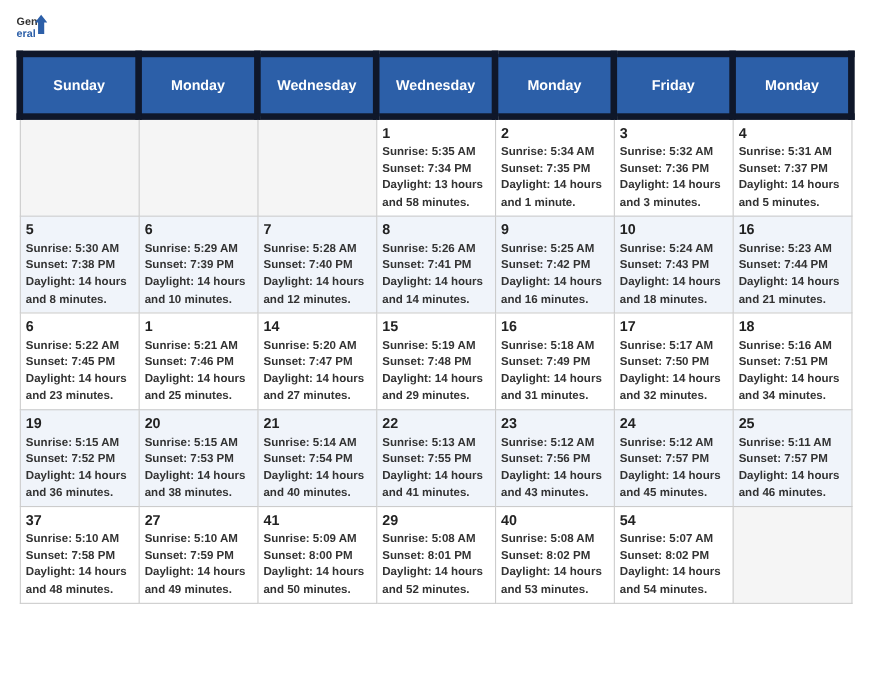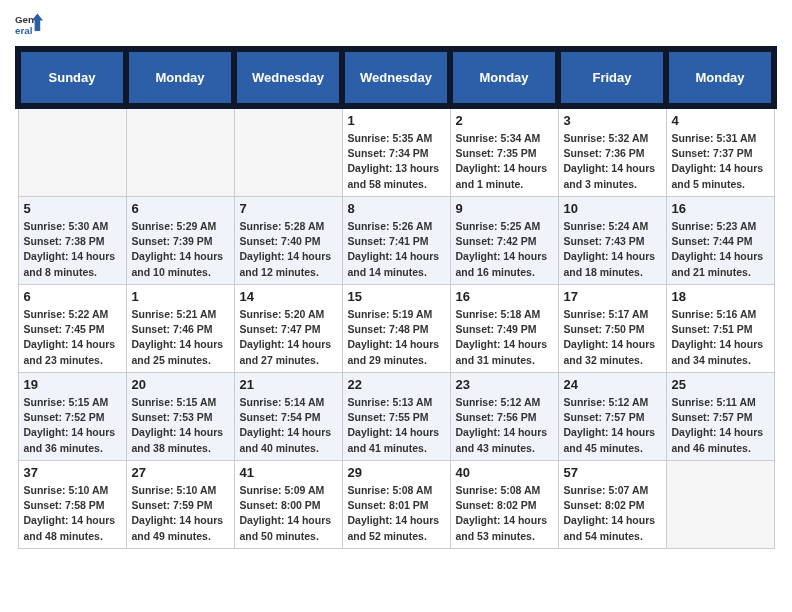--- a/index.html
+++ b/index.html
@@ -255,19 +255,19 @@
         </td>
         <td>
           <div class="date-num">29</div>
           <div class="cell-info">Sunrise: 5:08 AM<br>Sunset: 8:01 PM<br>Daylight: 14 hours and 52 minutes.</div>
         </td>
         <td>
           <div class="date-num">40</div>
           <div class="cell-info">Sunrise: 5:08 AM<br>Sunset: 8:02 PM<br>Daylight: 14 hours and 53 minutes.</div>
         </td>
         <td>
-          <div class="date-num">57</div>
+          <div class="date-num">54</div>
           <div class="cell-info">Sunrise: 5:07 AM<br>Sunset: 8:02 PM<br>Daylight: 14 hours and 54 minutes.</div>
         </td>
         <td class="empty"></td>
       </tr>
     </tbody>
 </table>
 
 </body></html>

